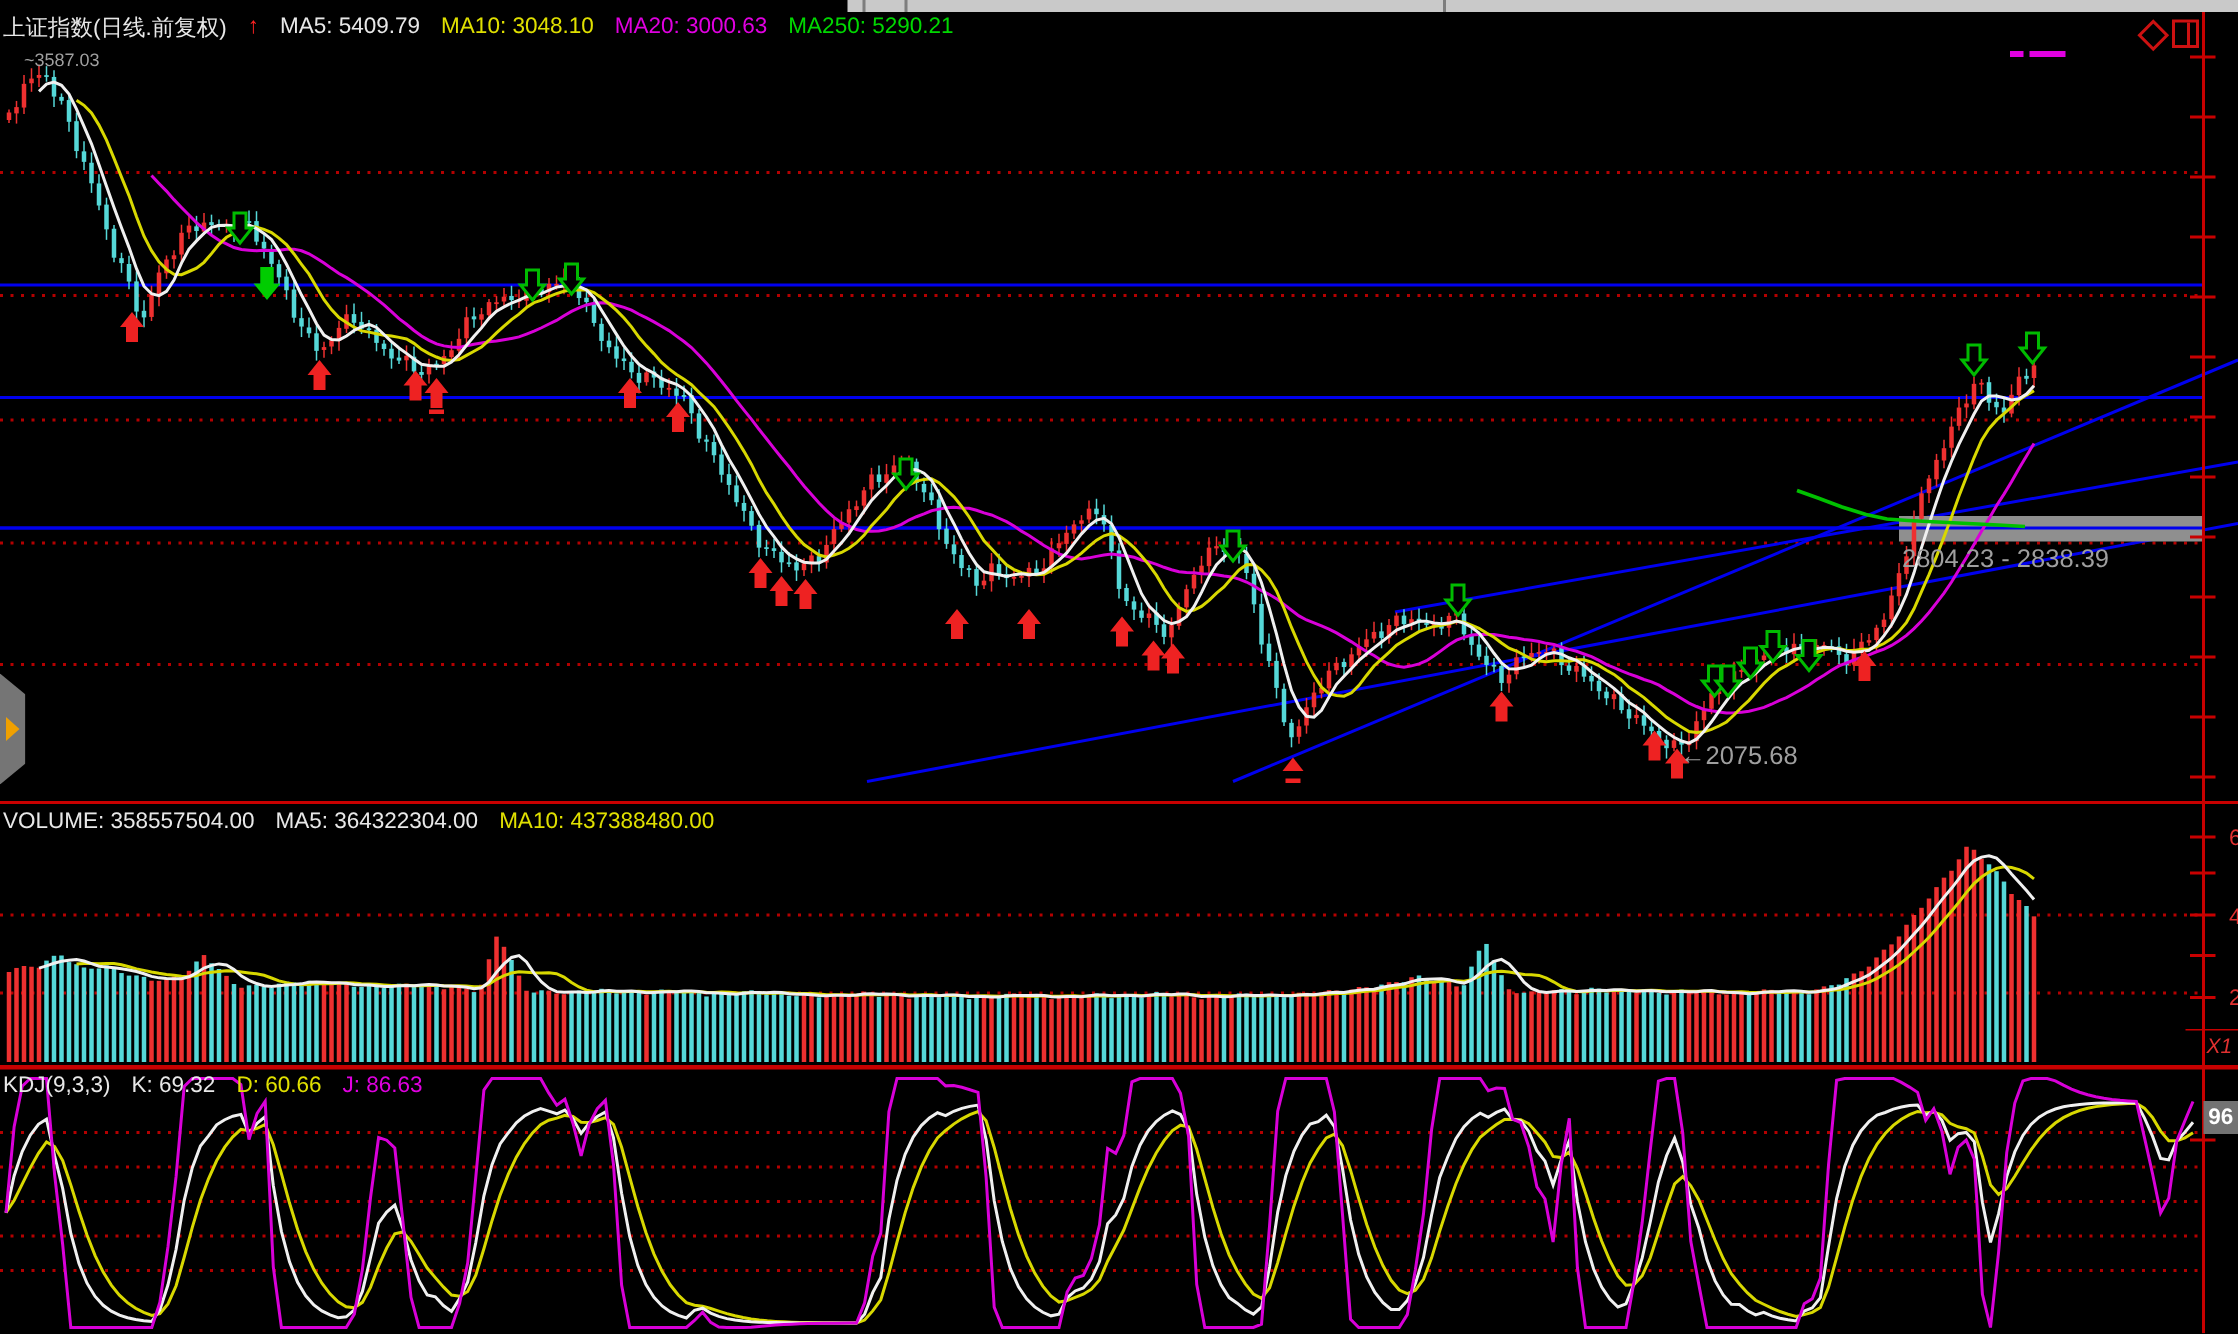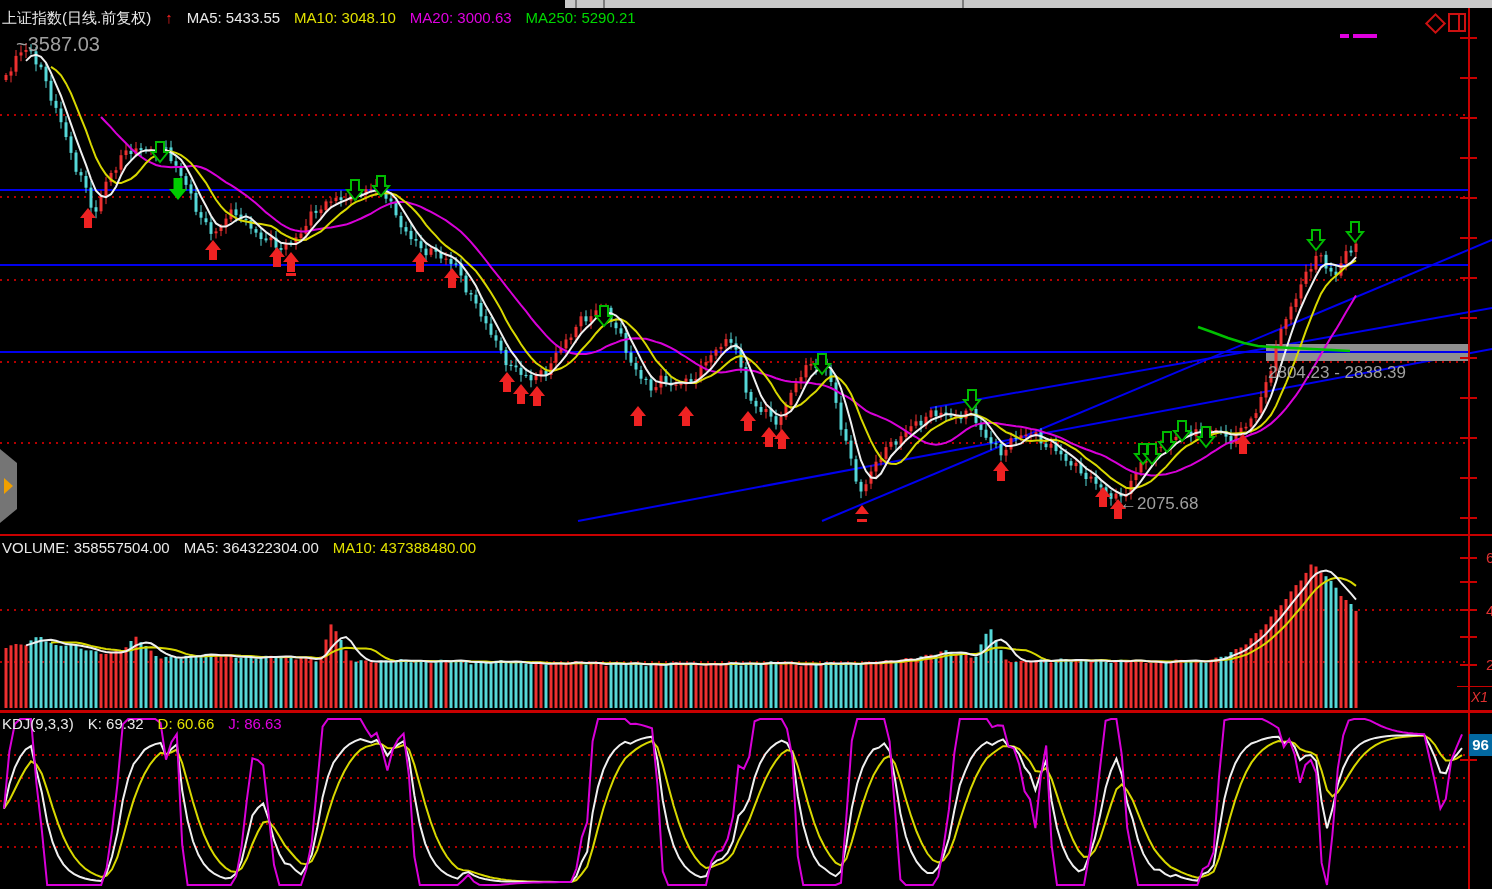--- a/index.html
+++ b/index.html
@@ -10,21 +10,21 @@
   .hdr span{display:inline-block;}
   .c-white{color:#e8e8e8;} .c-yel{color:#e0e000;} .c-mag{color:#e000e0;}
   .c-grn{color:#00d800;} .c-red{color:#ff2222;}
   .sep{position:absolute;left:0;width:1492px;background:#c80000;z-index:20;}
   .axisline{position:absolute;background:#c80000;z-index:18;}
   .topstrip{position:absolute;top:0;left:565px;width:927px;height:8px;background:#c9c9c9;z-index:25;}
   .topsep{position:absolute;top:0;width:2px;height:8px;background:#7d7d7d;}
   .pricelabel{position:absolute;color:#9f9f9f;font-size:17px;z-index:31;}
   .x1label{position:absolute;left:1471px;top:689px;color:#e03030;font-size:14px;z-index:32;font-style:italic;}
   .x1box{position:absolute;left:1457px;top:686px;width:35px;height:1px;background:#c80000;z-index:32;}
-  .kdjbadge{position:absolute;left:1469px;top:734px;width:23px;height:22px;background:#0369a1;
+  .kdjbadge{position:absolute;left:1469px;top:734px;width:23px;height:22px;background:#737373;
             color:#fff;font-size:15px;font-weight:bold;text-align:center;line-height:22px;z-index:32;}
   .diamond{position:absolute;left:1428px;top:16px;width:11px;height:11px;border:2px solid #cc1111;
            transform:rotate(45deg);z-index:32;}
   .winicon{position:absolute;left:1448px;top:13px;width:14px;height:15px;border:2px solid #cc1111;z-index:32;}
   .winicon .div{position:absolute;left:8px;top:0;width:2px;height:15px;background:#cc1111;}
   .magdash{position:absolute;top:34px;height:4px;background:#e000e0;z-index:32;}
   .lefttab{position:absolute;left:0;top:449px;width:17px;height:74px;background:rgba(150,150,150,.78);
            clip-path:polygon(0 0,100% 14px,100% 60px,0 100%);z-index:33;}
   .lefttab .tri{position:absolute;left:4px;top:29px;width:0;height:0;
            border-left:9px solid #f0a000;border-top:8px solid transparent;border-bottom:8px solid transparent;}
@@ -946,27 +946,27 @@
 
   <div class="topstrip">
     <div class="topsep" style="left:10px;"></div>
     <div class="topsep" style="left:38px;"></div>
     <div class="topsep" style="left:397px;"></div>
   </div>
 
   <div class="hdr" style="left:2px;top:9px;">
     <span class="c-white">上证指数(日线.前复权)</span>
     <span class="c-red" style="font-weight:bold;">↑</span>
-    <span class="c-white">MA5: 5433.55</span>
+    <span class="c-white">MA5: 5409.79</span>
     <span class="c-yel">MA10: 3048.10</span>
     <span class="c-mag">MA20: 3000.63</span>
     <span class="c-grn">MA250: 5290.21</span>
   </div>
 
-  <div class="pricelabel" style="left:16px;top:33px;font-size:20px;">~3587.03</div>
+  <div class="pricelabel" style="left:16px;top:33px;font-size:12px;">~3587.03</div>
   <div class="pricelabel" style="left:1268px;top:363px;">2804.23 - 2838.39</div>
   <div class="pricelabel" style="left:1120px;top:494px;">←2075.68</div>
 
   <div class="hdr" style="left:2px;top:539px;">
     <span class="c-white">VOLUME: 358557504.00</span>
     <span class="c-white">MA5: 364322304.00</span>
     <span class="c-yel">MA10: 437388480.00</span>
   </div>
 
   <div class="hdr" style="left:2px;top:715px;">

